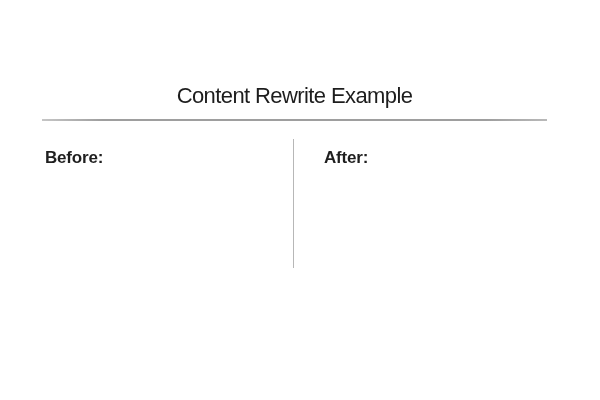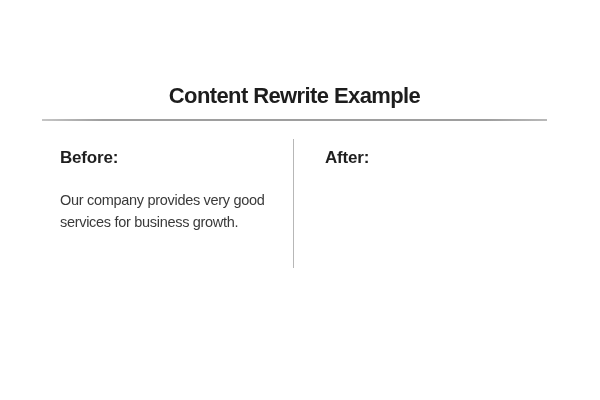--- a/index.html
+++ b/index.html
@@ -18,21 +18,21 @@
     background: var(--page-bg, #ffffff);
   }
   .page-title {
     position: absolute;
     left: 42px;
     top: 83px;
     width: 505px;
     margin: 0;
     text-align: center;
     font-size: 22px;
-    font-weight: bold;
+    font-weight: normal;
     letter-spacing: -0.6px;
     line-height: 26px;
     color: var(--title-text, #1d1d1d);
   }
   .title-rule {
     position: absolute;
     left: 42px;
     top: 119px;
     width: 505px;
     height: 2px;
@@ -46,24 +46,23 @@
     position: absolute;
     left: 293px;
     top: 139px;
     width: 1px;
     height: 129px;
     background: var(--column-divider, #b7b7b7);
   }
   .col {
     position: absolute;
     top: 148px;
-    margin-left: 15px;
   }
   .col-before { left: 45px;  width: 245px; }
-  .col-after  { left: 310px; width: 265px; }
+  .col-after  { left: 324px; width: 265px; }
   .col-heading {
     margin: 0;
     font-size: 17px;
     font-weight: bold;
     line-height: 20px;
     letter-spacing: -0.2px;
     color: var(--heading-text, #1f1f1f);
   }
   .col-body {
     margin: 21px 0 0 0;
@@ -81,24 +80,20 @@
 <body>
 
 <div class="slide">
 
   <h1 class="page-title">Content Rewrite Example</h1>
 
   <div class="title-rule"></div>
 
   <div class="col col-before">
     <h2 class="col-heading">Before:</h2>
-    <p class="col-body">
-      <span class="line">Our company provides very good</span>
-      <span class="line">services for business growth.</span>
-    </p>
   </div>
 
   <div class="column-divider"></div>
 
   <div class="col col-after">
     <h2 class="col-heading">After:</h2>
     <p class="col-body">
     </p>
   </div>
 

